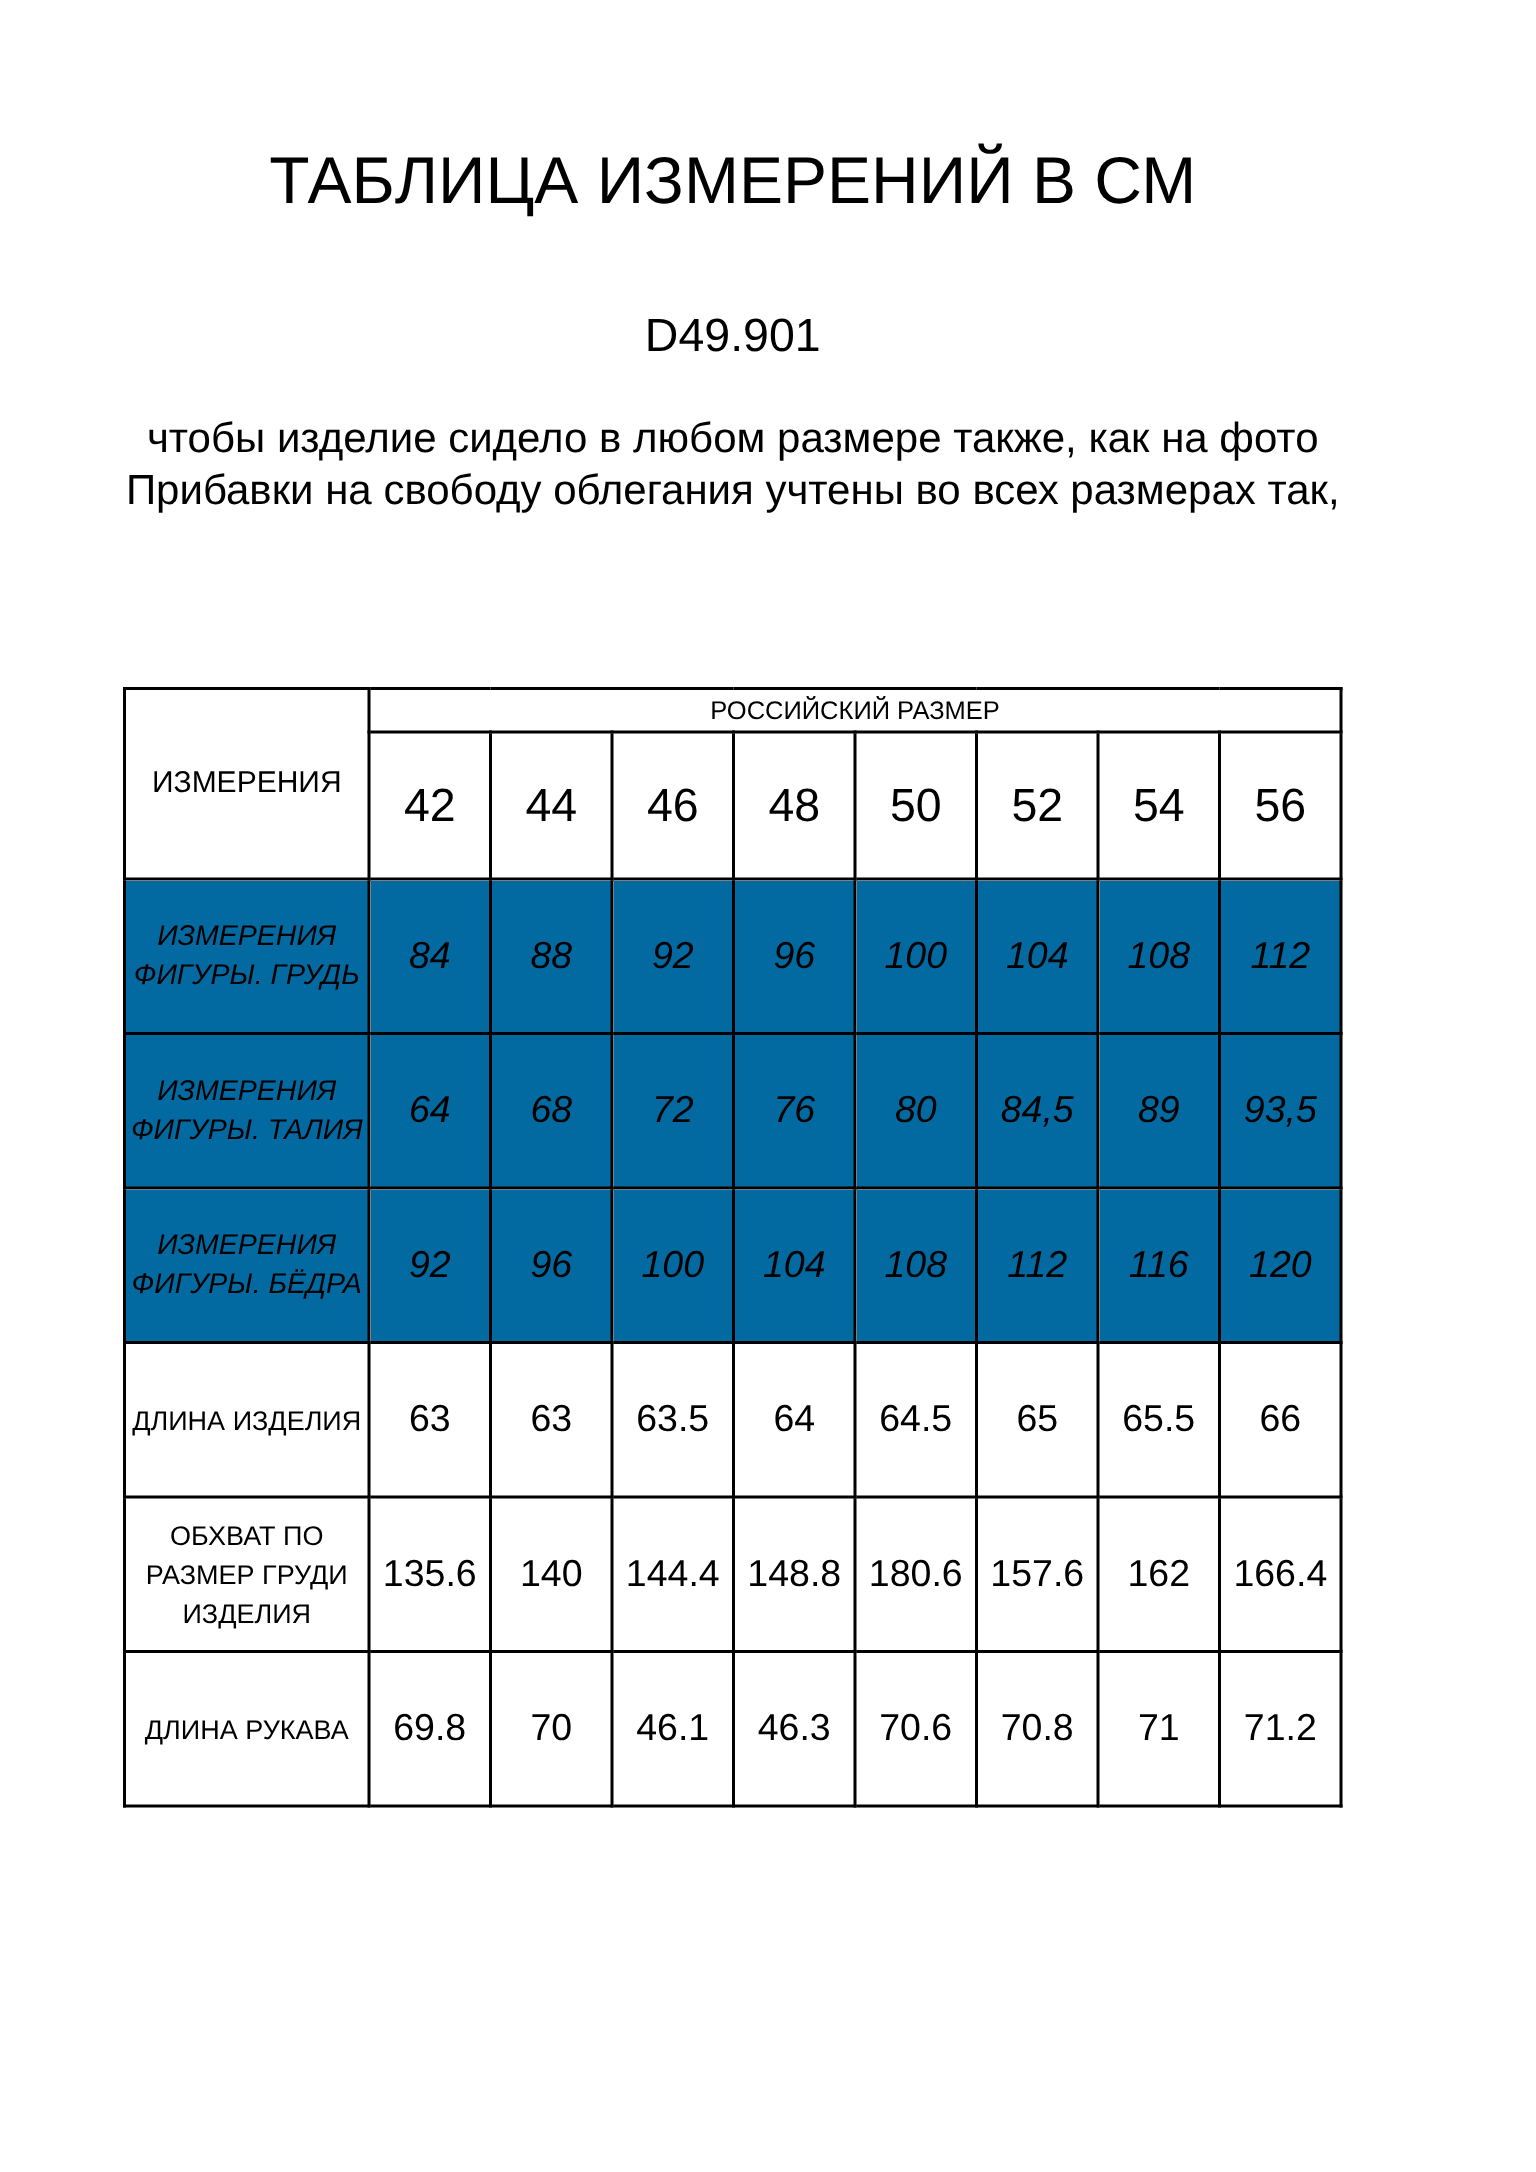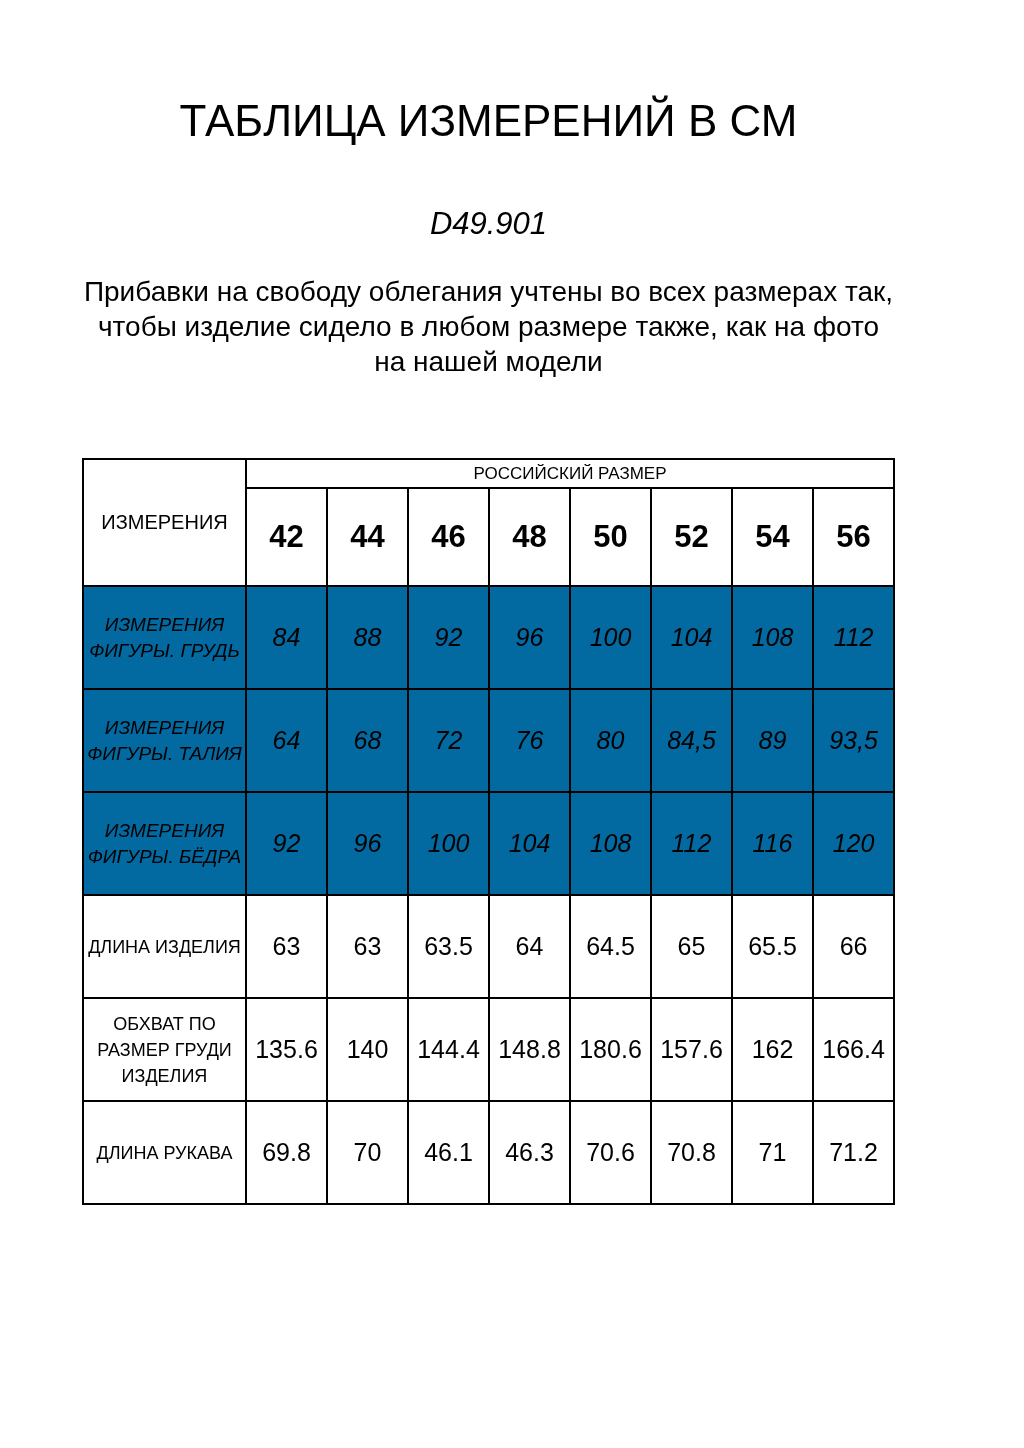--- a/index.html
+++ b/index.html
@@ -34,21 +34,20 @@
     white-space: nowrap;
   }
   .model {
     position: absolute;
     top: 206px;
     left: 0;
     width: 100%;
     text-align: center;
     font-size: 31px;
     font-weight: 400;
-    font-style: italic;
   }
   .note {
     position: absolute;
     top: 274px;
     left: -40px;
     width: 893px;
     text-align: center;
     font-size: 28px;
     line-height: 35px;
     font-weight: 400;
@@ -66,42 +65,41 @@
     border: 2px solid #000;
     text-align: center;
     vertical-align: middle;
     padding: 0 2px;
     overflow: hidden;
   }
   tr.group-row { height: 29px; }
   td.group-header { font-size: 17px; font-weight: 400; }
   td.corner-cell { font-size: 20px; font-weight: 400; }
   tr.sizes-row { height: 98px; }
-  tr.sizes-row td { font-size: 31px; font-weight: 700; }
+  tr.sizes-row td { font-size: 31px; font-weight: 400; }
   tbody tr { height: 103px; }
   td.label-cell { font-size: 18px; line-height: 26px; font-weight: 400; }
   td.value-cell { font-size: 25px; font-weight: 400; }
   tr.shaded td { background: #0369a1; }
   tr.italic td { font-style: italic; }
   tr.italic td.label-cell { font-size: 19px; }
 </style>
 </head>
 <body>
 
 <div class="page">
   <div class="content">
 
     <h1 class="title">ТАБЛИЦА ИЗМЕРЕНИЙ В СМ</h1>
 
     <div class="model">D49.901</div>
 
     <div class="note">
+      <div>чтобы изделие сидело в любом размере также, как на фото</div>
       <div>Прибавки на свободу облегания учтены во всех размерах так,</div>
-      <div>чтобы изделие сидело в любом размере также, как на фото</div>
-      <div>на нашей модели</div>
     </div>
 
     <table class="size-table">
       <colgroup id="table-cols">
           <col style="width: 163px;">
           <col style="width: 81px;">
           <col style="width: 81px;">
           <col style="width: 81px;">
           <col style="width: 81px;">
           <col style="width: 81px;">

